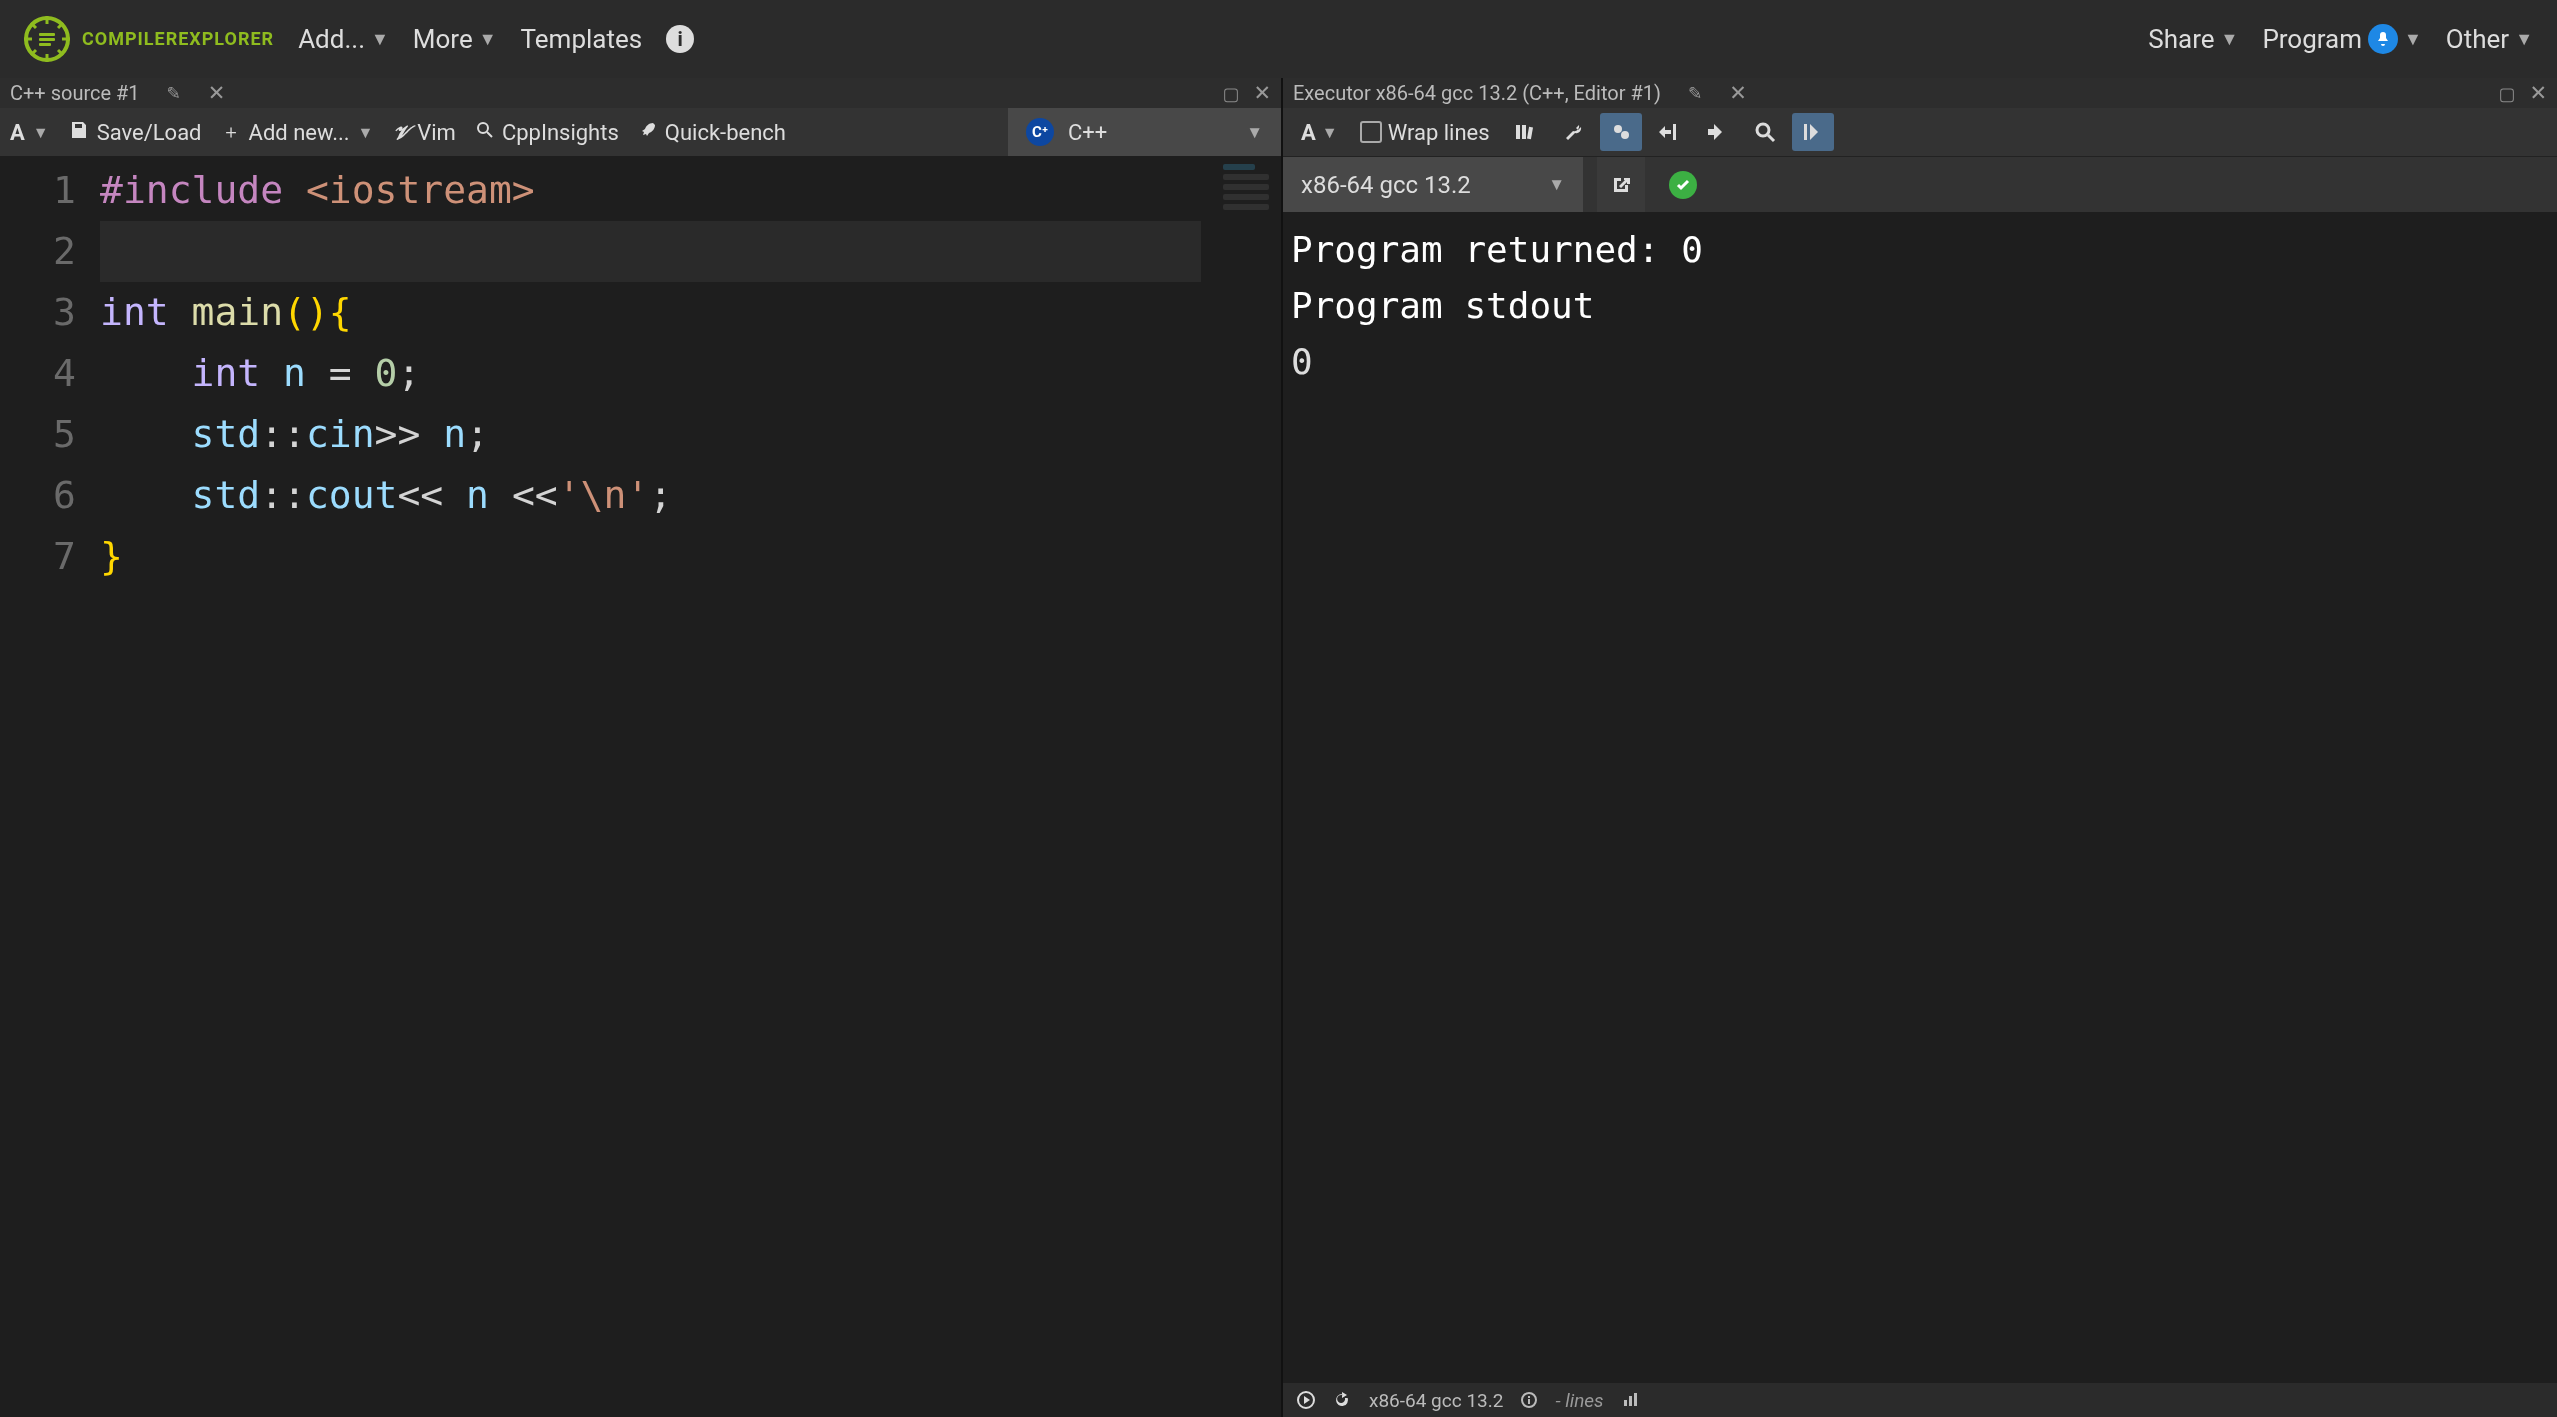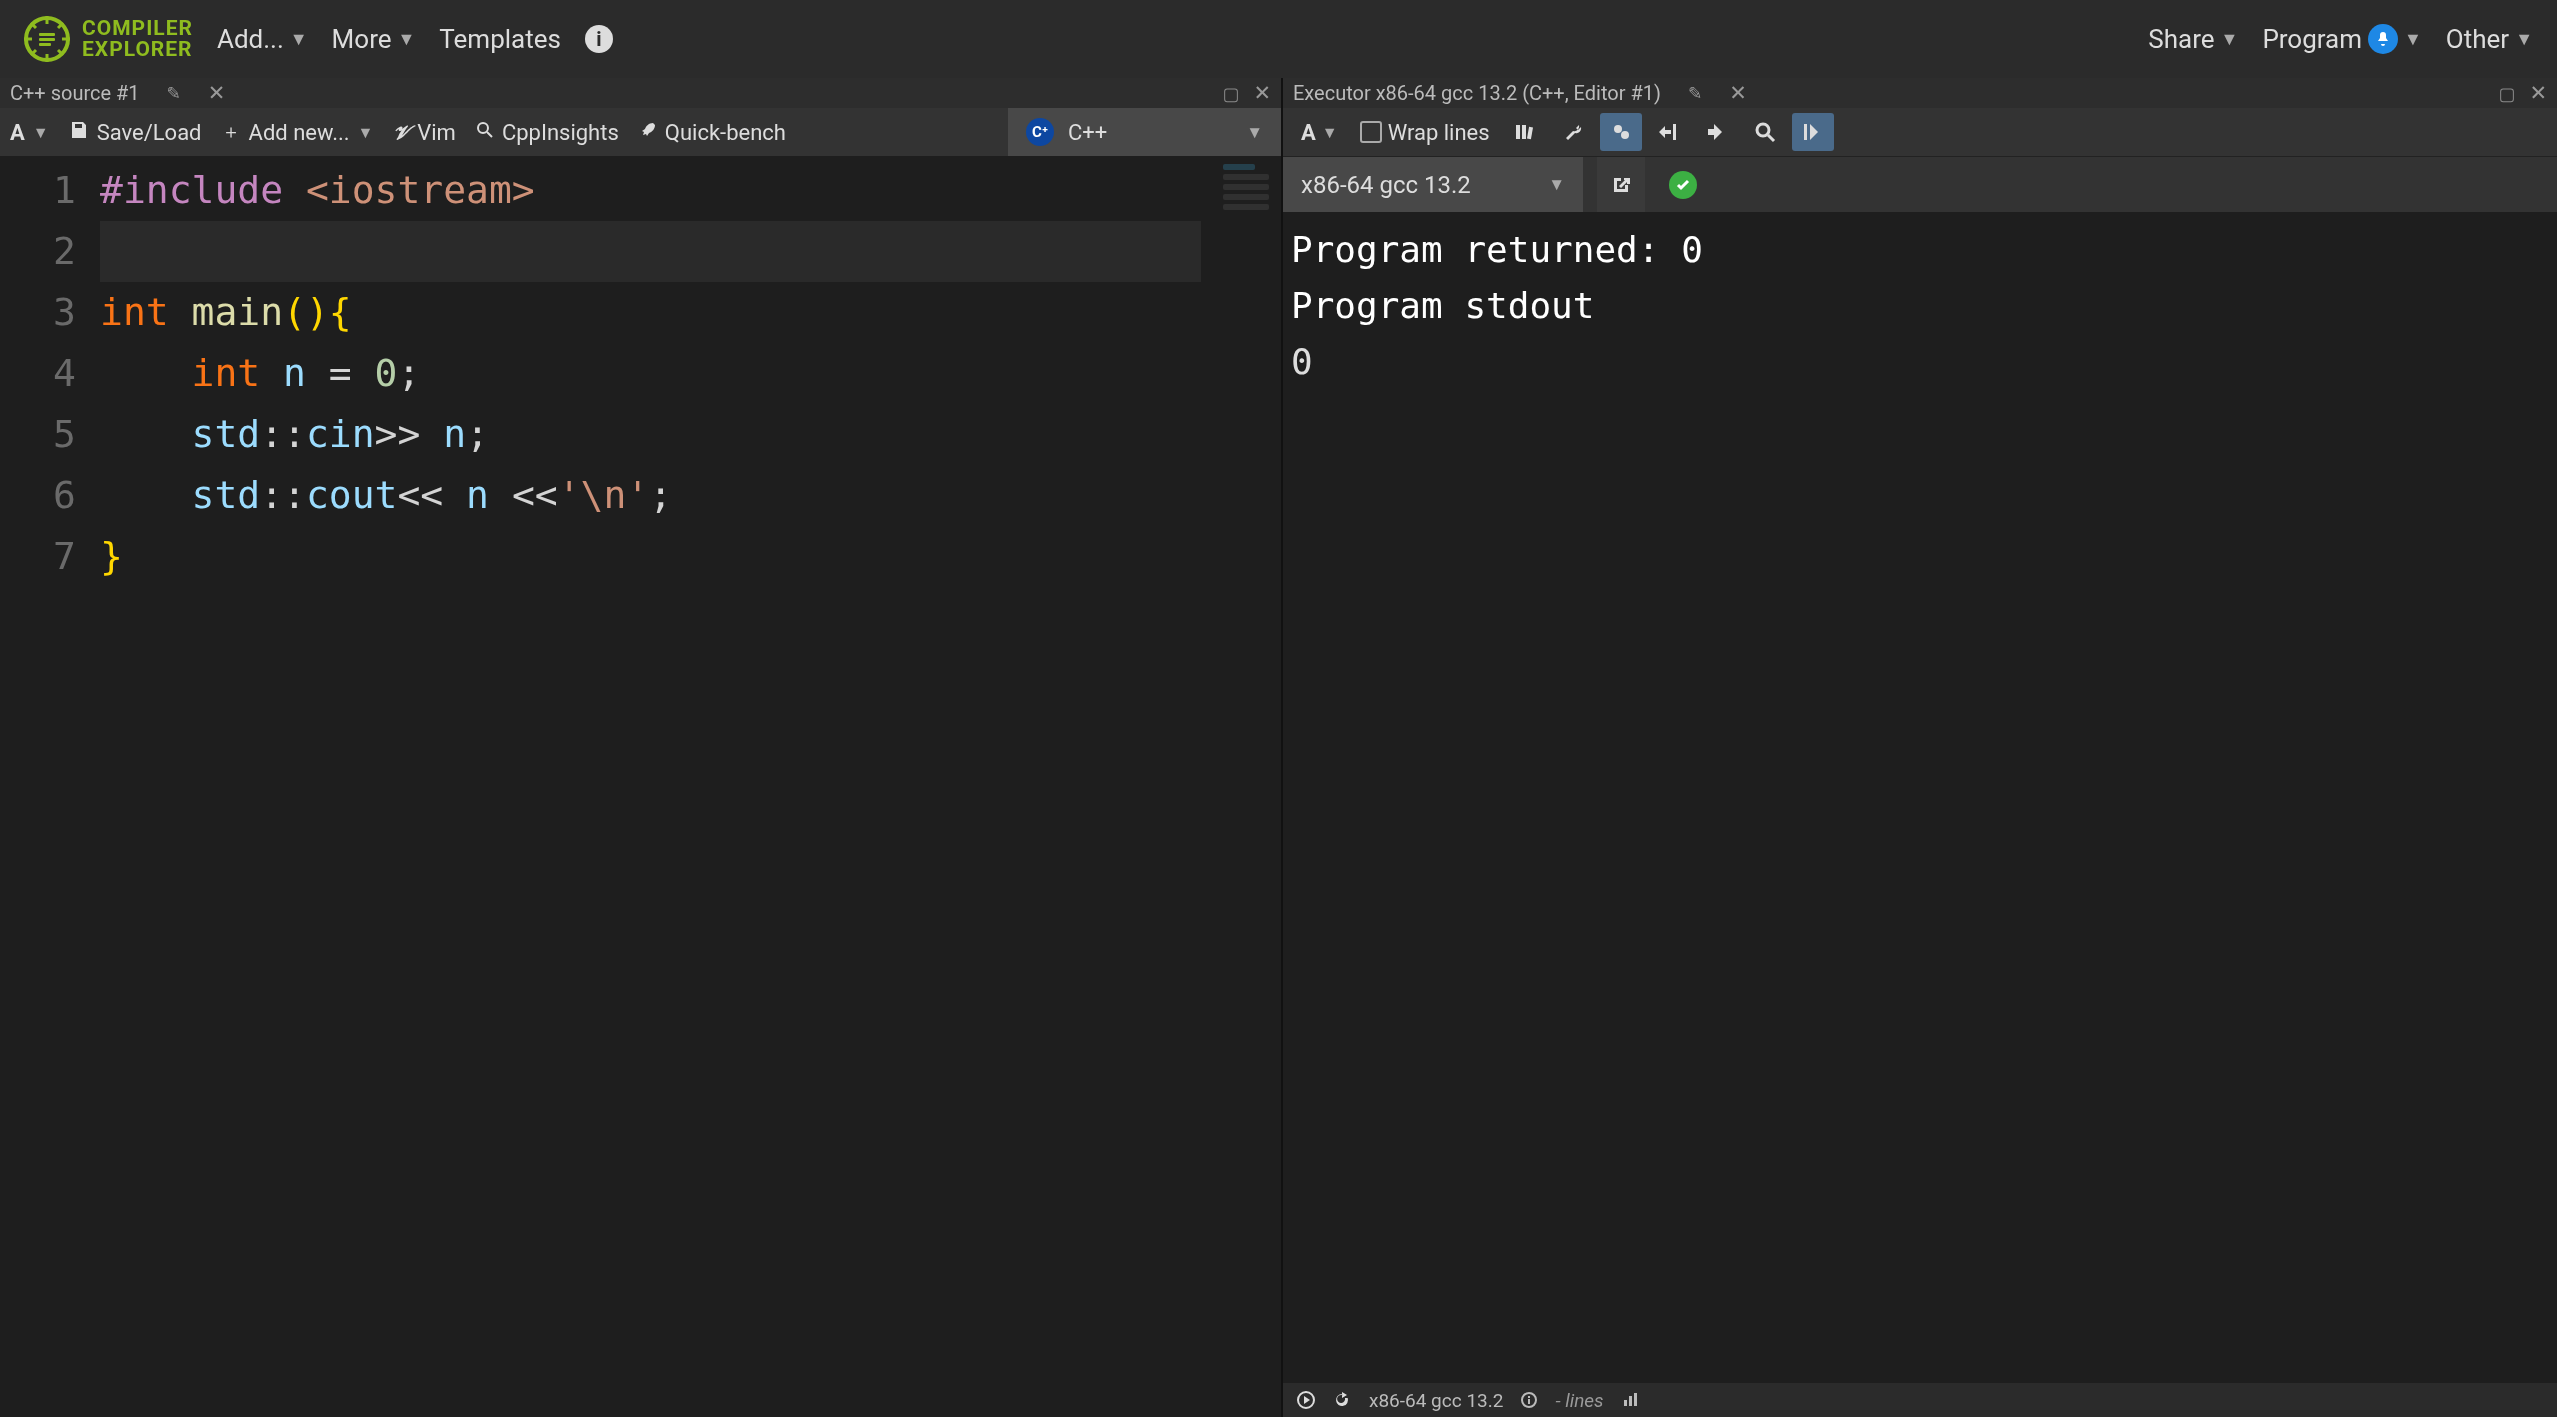--- a/index.html
+++ b/index.html
@@ -23,21 +23,21 @@
   gap: 24px;
 }
 .logo {
   display: flex;
   align-items: center;
   gap: 12px;
   font-weight: 700;
   letter-spacing: 1px;
 }
 .logo-icon svg { display:block; }
-.logo-text { display:flex; flex-direction:column; line-height:1; font-size:21px; }
+.logo-text { display:flex; line-height:1; font-size:18px; }
 .logo-text span:first-child { color:#8fbc1f; }
 .logo-text span:last-child { color:#8fbc1f; }
 .nav-item {
   color:#ddd;
   font-size:26px;
   cursor:pointer;
   display:flex;
   align-items:center;
   gap:6px;
 }
@@ -205,21 +205,21 @@
   user-select:none;
 }
 .gutter div { height:61px; }
 .code-lines { flex:1; padding-left:0; }
 .code-lines .line { height:61px; white-space:pre; }
 .code-lines .current-line { background:#2a2a2a; margin-right:80px; }
 
 
 .tk-pp { color:#c586c0; }
 .tk-str { color:#ce9178; }
-.tk-kw { color:#f97316; }
+.tk-kw { color:#c4b5fd; }
 .tk-fn { color:#dcdcaa; }
 .tk-num { color:#b5cea8; }
 .tk-var { color:#9cdcfe; }
 .tk-op { color:#d4d4d4; }
 .tk-brace { color:#ffd700; }
 .tk-pun { color:#d4d4d4; }
 .tk-ns { color:#9cdcfe; }
 
 
 .output-body {

